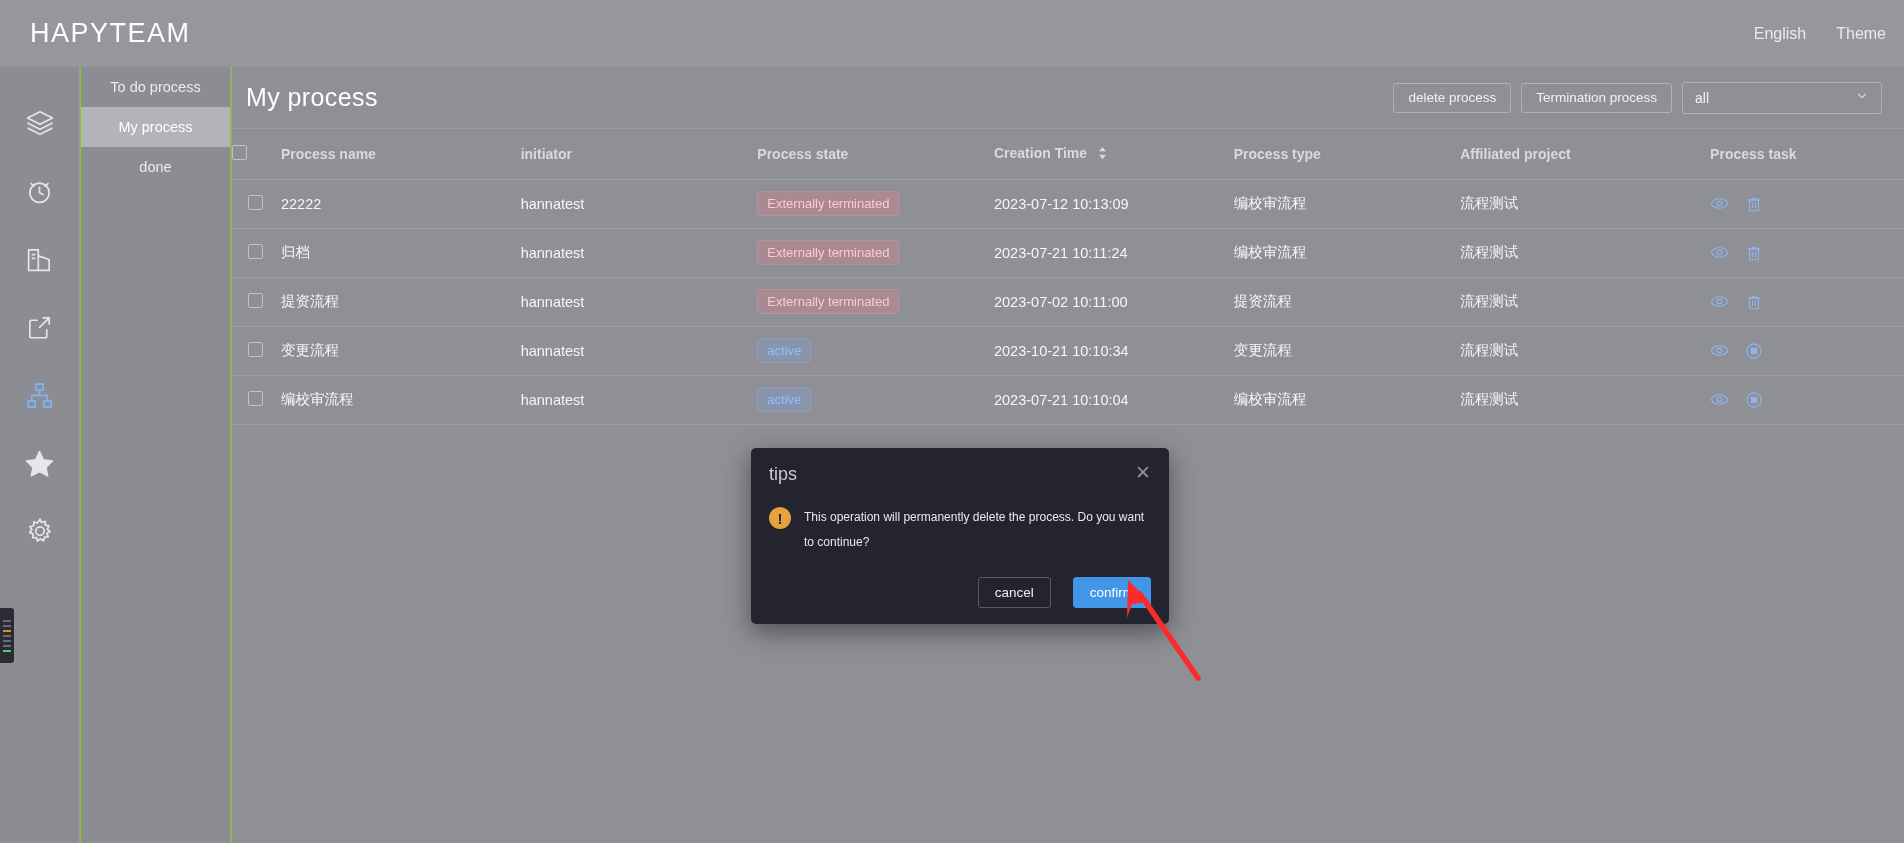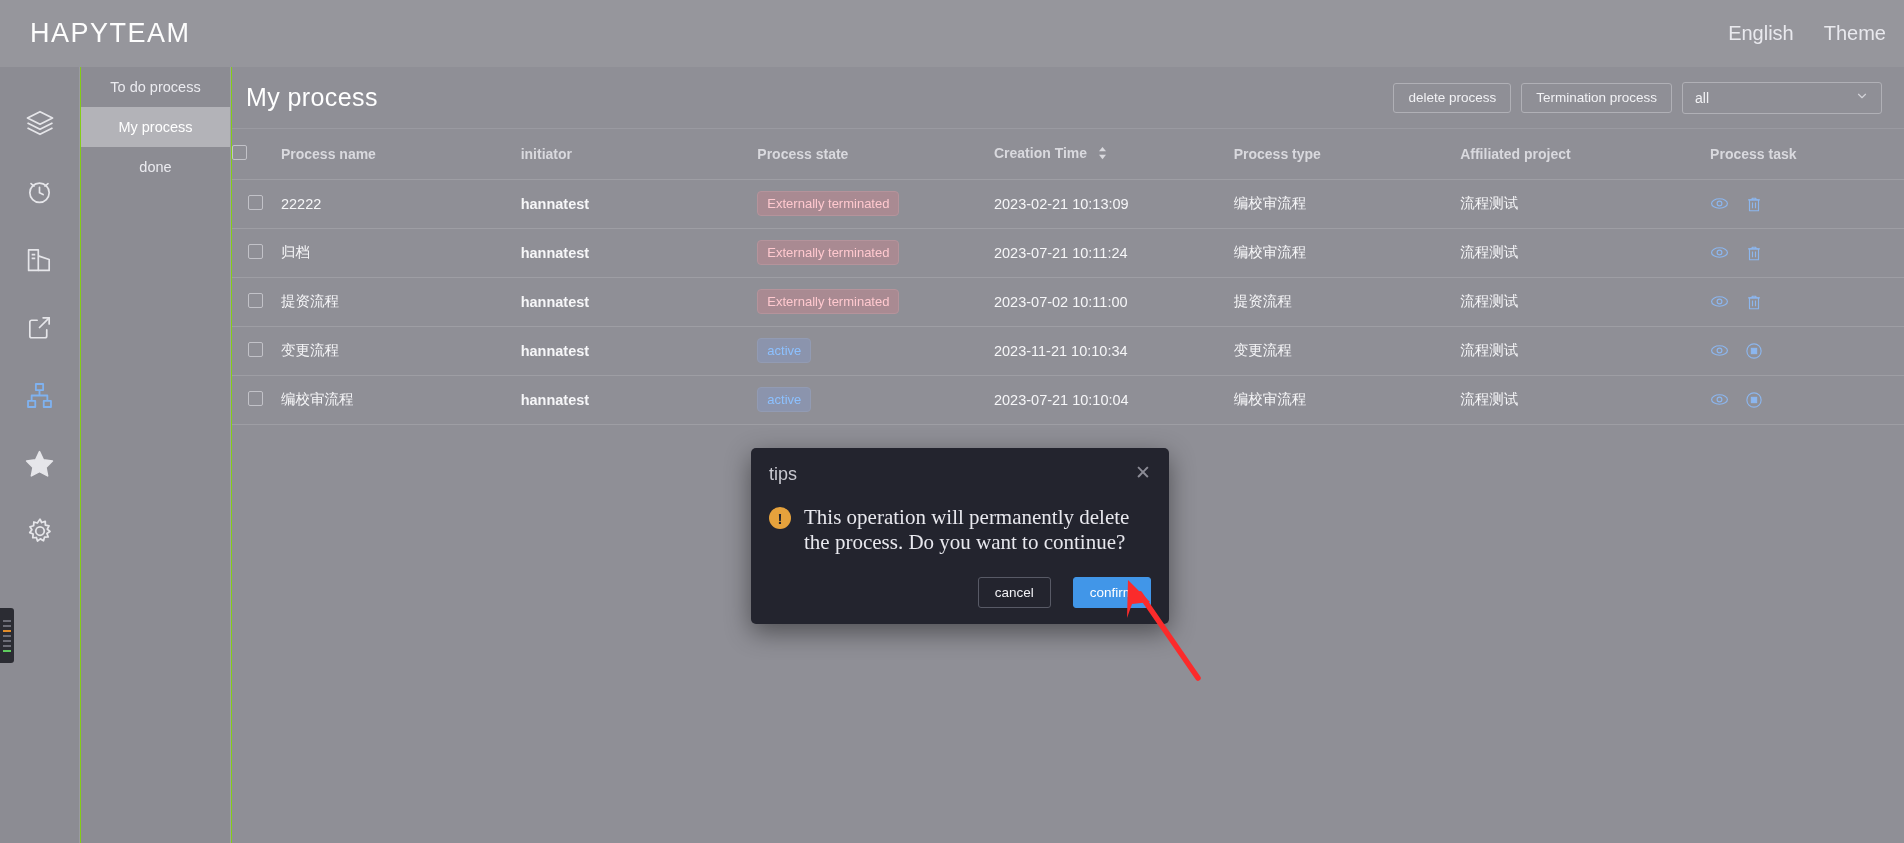--- a/index.html
+++ b/index.html
@@ -18,21 +18,21 @@
     display: flex; align-items: center;
   }
   .brand {
     margin-left: 30px;
     font-size: 27px; letter-spacing: 1.5px; color: #fdfdfd; font-weight: 400;
   }
   .topbar-right {
     margin-left: auto; margin-right: 18px;
     display: flex; align-items: center; gap: 30px;
   }
-  .topbar-link { font-size: 20px; color: #e9e9ee; cursor: pointer; }
+  .topbar-link { font-size: 16px; color: #e9e9ee; cursor: pointer; }
 
   
   .rail {
     position: absolute; top: 67px; left: 0; width: 80px; height: 776px;
     background: #8c8c93;
     border-right: 1px solid #9a9aa0;
     display: flex; flex-direction: column; align-items: center;
     padding-top: 22px;
   }
   .rail-item {
@@ -89,21 +89,21 @@
     padding: 14px 0 14px 0; height: 50px;
     border-bottom: 1px solid #9e9ea4;
     vertical-align: middle;
   }
   table.grid td {
     font-size: 14.5px; color: #f6f6f8; height: 49px;
     border-bottom: 1px solid #9e9ea4; vertical-align: middle;
   }
   .c-check { width: 48px; padding-left: 16px; }
   .c-name  { width: 235px; }
-  .c-init  { width: 232px; font-weight: bold; }
+  .c-init  { width: 232px; }
   .c-state { width: 232px; }
   .c-time  { width: 235px; }
   .c-type  { width: 222px; }
   .c-proj  { width: 245px; }
   .c-task  { width: 190px; }
 
   .cbox {
     width: 15px; height: 15px; border: 1px solid #c2c2c8;
     border-radius: 2px; background: transparent; display: inline-block; cursor: pointer;
   }
@@ -126,21 +126,21 @@
   }
   .dlg-head { display: flex; align-items: flex-start; gap: 48px; }
   .dlg-title { font-size: 18px; color: #c9c9d1; }
   .dlg-close { margin-left: auto; color: #8c8c96; font-size: 19px; cursor: pointer; line-height: 18px; }
   .dlg-body { display: flex; gap: 13px; margin-top: 20px; padding-right: 6px; }
   .warn-ico {
     flex: 0 0 auto; width: 22px; height: 22px; border-radius: 50%;
     background: #e6a23c; color: #23242e; font-size: 15px; font-weight: bold;
     display: flex; align-items: center; justify-content: center; margin-top: 2px;
   }
-  .dlg-text { font-size: 21px; color: #e8e8ee; line-height: 25px; font-family: Liberation Serif, serif; }
+  .dlg-text { font-size: 12px; color: #e8e8ee; line-height: 25px; }
   .dlg-foot { display: flex; justify-content: flex-end; gap: 22px; margin-top: 22px; }
   .btn-cancel {
     height: 31px; padding: 0 16px; background: transparent;
     border: 1px solid #585a66; border-radius: 3px; color: #f0f0f4;
     font-size: 13.5px; font-family: "Liberation Sans", sans-serif; cursor: pointer;
   }
   .btn-confirm {
     height: 31px; padding: 0 16px; background: #4196e8;
     border: 1px solid #4196e8; border-radius: 3px; color: #ffffff;
     font-size: 13.5px; font-family: "Liberation Sans", sans-serif; cursor: pointer;
@@ -284,21 +284,21 @@
           <th class="c-task">Process task</th>
         </tr>
       </thead>
       <tbody>
 
         <tr>
           <td class="c-check"><span class="cbox"></span></td>
           <td class="c-name">22222</td>
           <td class="c-init">hannatest</td>
           <td class="c-state"><span class="badge terminated">Externally terminated</span></td>
-          <td class="c-time">2023-02-21 10:13:09</td>
+          <td class="c-time">2023-07-12 10:13:09</td>
           <td class="c-type">编校审流程</td>
           <td class="c-proj">流程测试</td>
           <td class="c-task">
             <div class="task-cell">
               <span class="icon-btn"><svg width="19" height="19" viewBox="0 0 24 24" fill="none" stroke="#8cb6ee" stroke-width="1.5">
                     <ellipse cx="12" cy="12" rx="10" ry="6"></ellipse>
                     <circle cx="12" cy="12" r="3"></circle>
                   </svg></span>
               <span class="icon-btn"><svg width="18" height="18" viewBox="0 0 24 24" fill="none" stroke="#8cb6ee" stroke-width="1.5" stroke-linejoin="round">
                     <path d="M4 6.5 H20"></path>
@@ -356,21 +356,21 @@
                   </svg></span>
             </div>
           </td>
         </tr>
 
         <tr>
           <td class="c-check"><span class="cbox"></span></td>
           <td class="c-name">变更流程</td>
           <td class="c-init">hannatest</td>
           <td class="c-state"><span class="badge active">active</span></td>
-          <td class="c-time">2023-11-21 10:10:34</td>
+          <td class="c-time">2023-10-21 10:10:34</td>
           <td class="c-type">变更流程</td>
           <td class="c-proj">流程测试</td>
           <td class="c-task">
             <div class="task-cell">
               <span class="icon-btn"><svg width="19" height="19" viewBox="0 0 24 24" fill="none" stroke="#8cb6ee" stroke-width="1.5">
                     <ellipse cx="12" cy="12" rx="10" ry="6"></ellipse>
                     <circle cx="12" cy="12" r="3"></circle>
                   </svg></span>
               <span class="icon-btn"><svg width="18" height="18" viewBox="0 0 24 24" fill="none" stroke="#8cb6ee" stroke-width="1.5">
                     <circle cx="12" cy="12" r="9.5"></circle>

